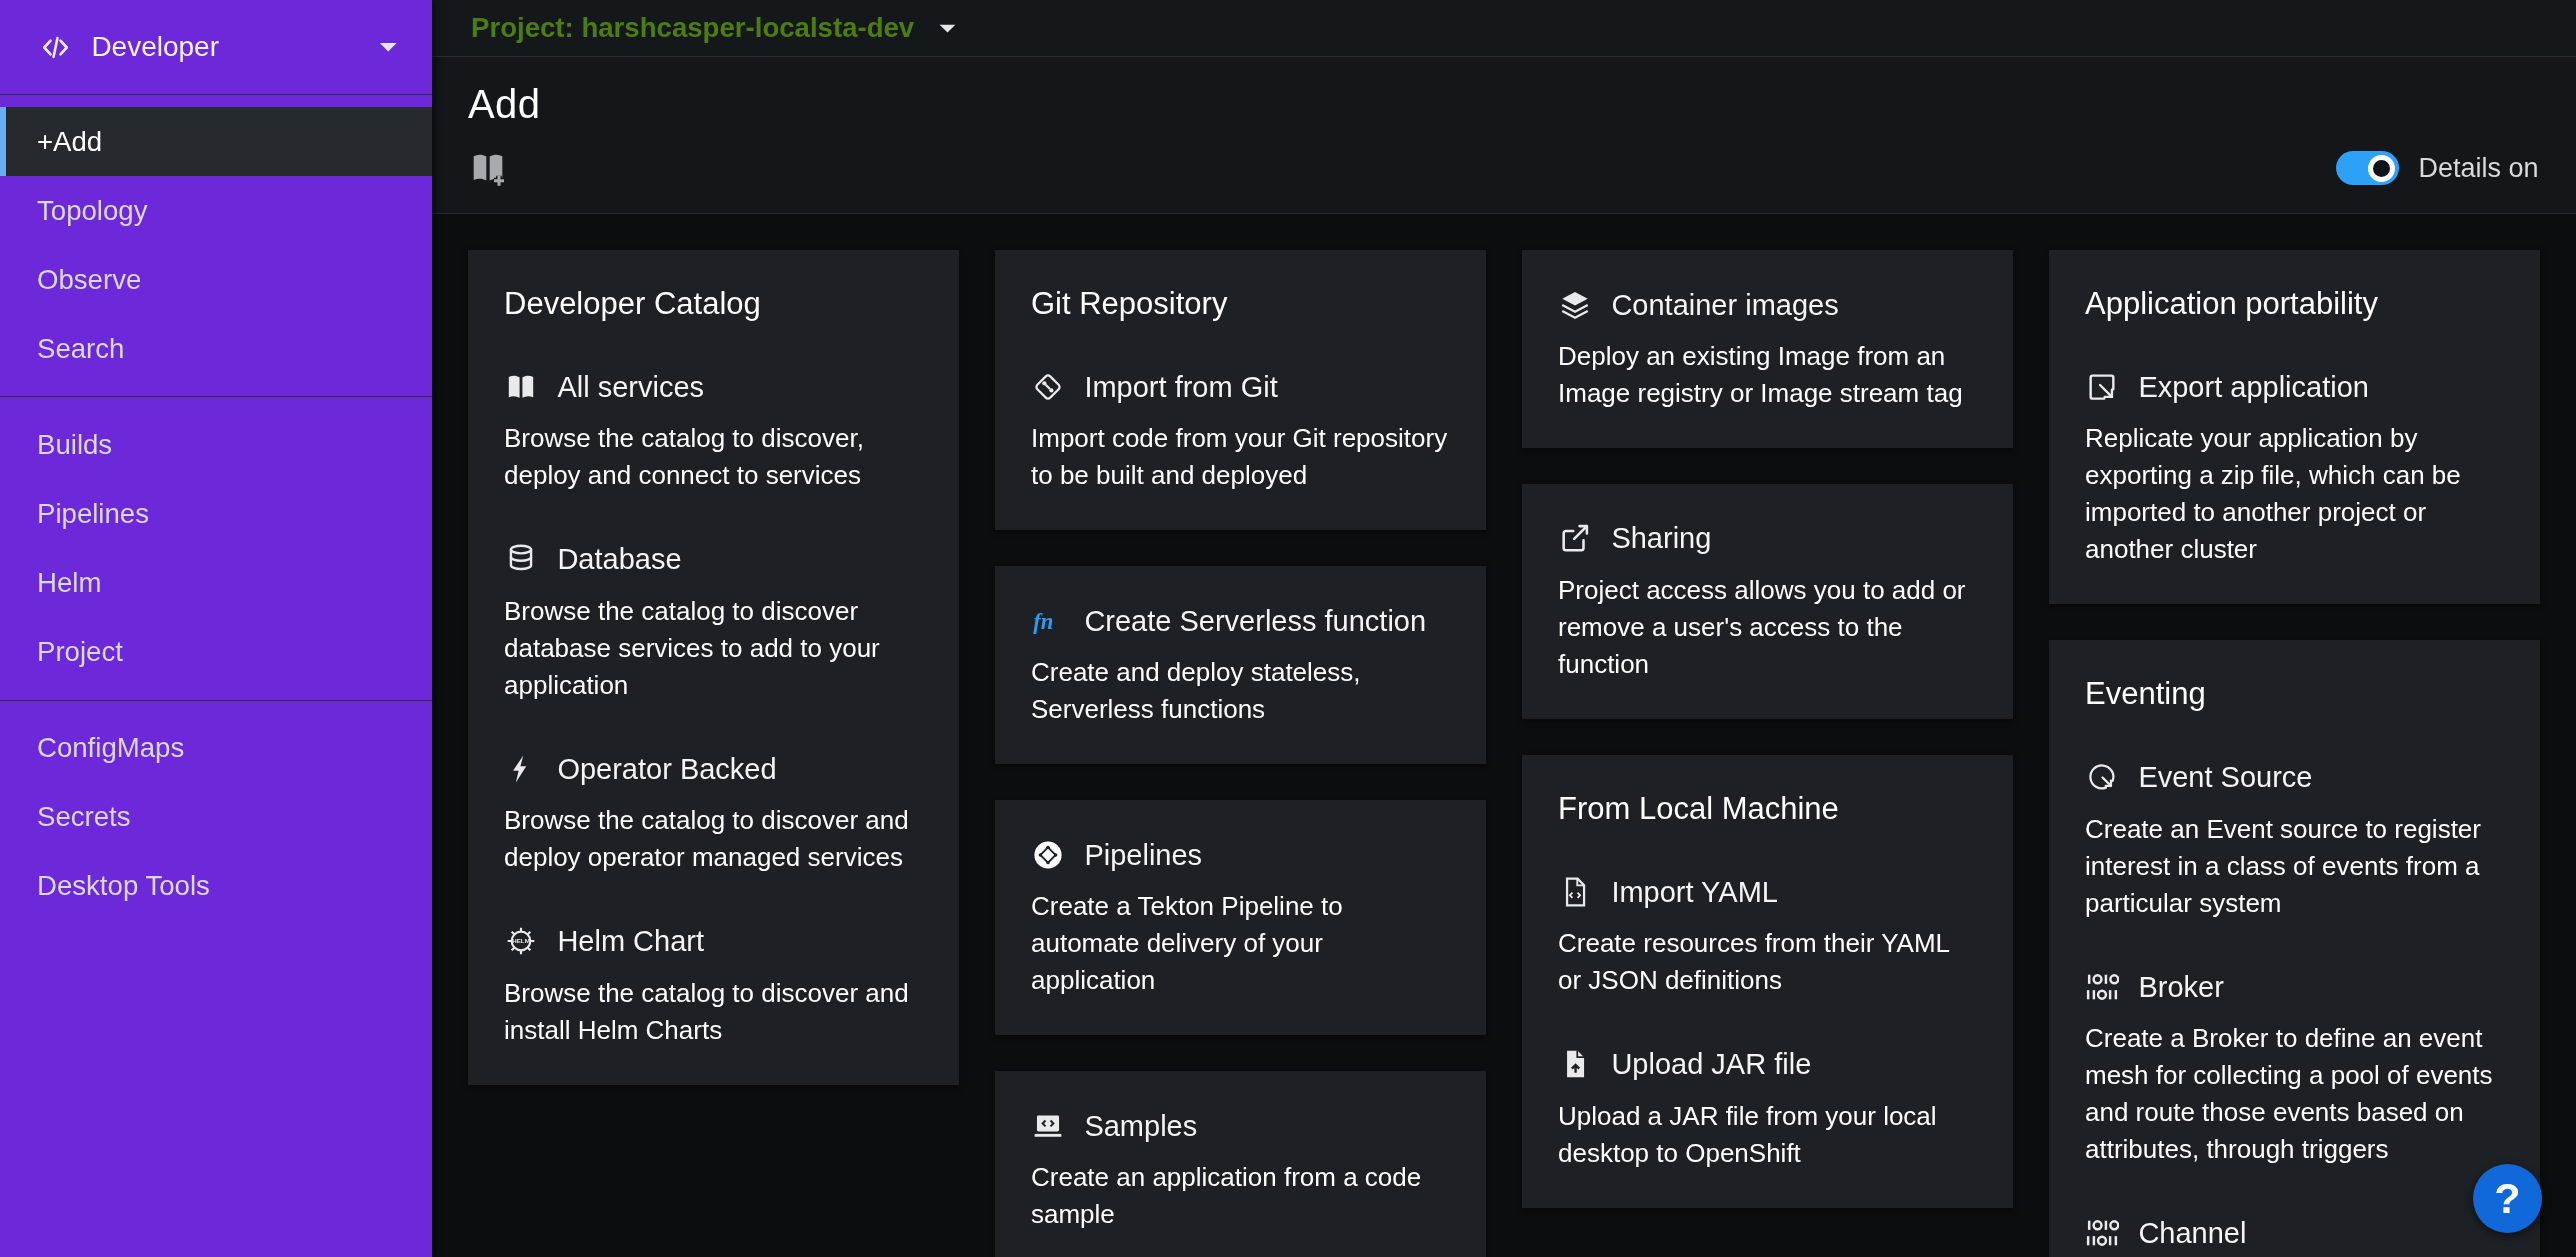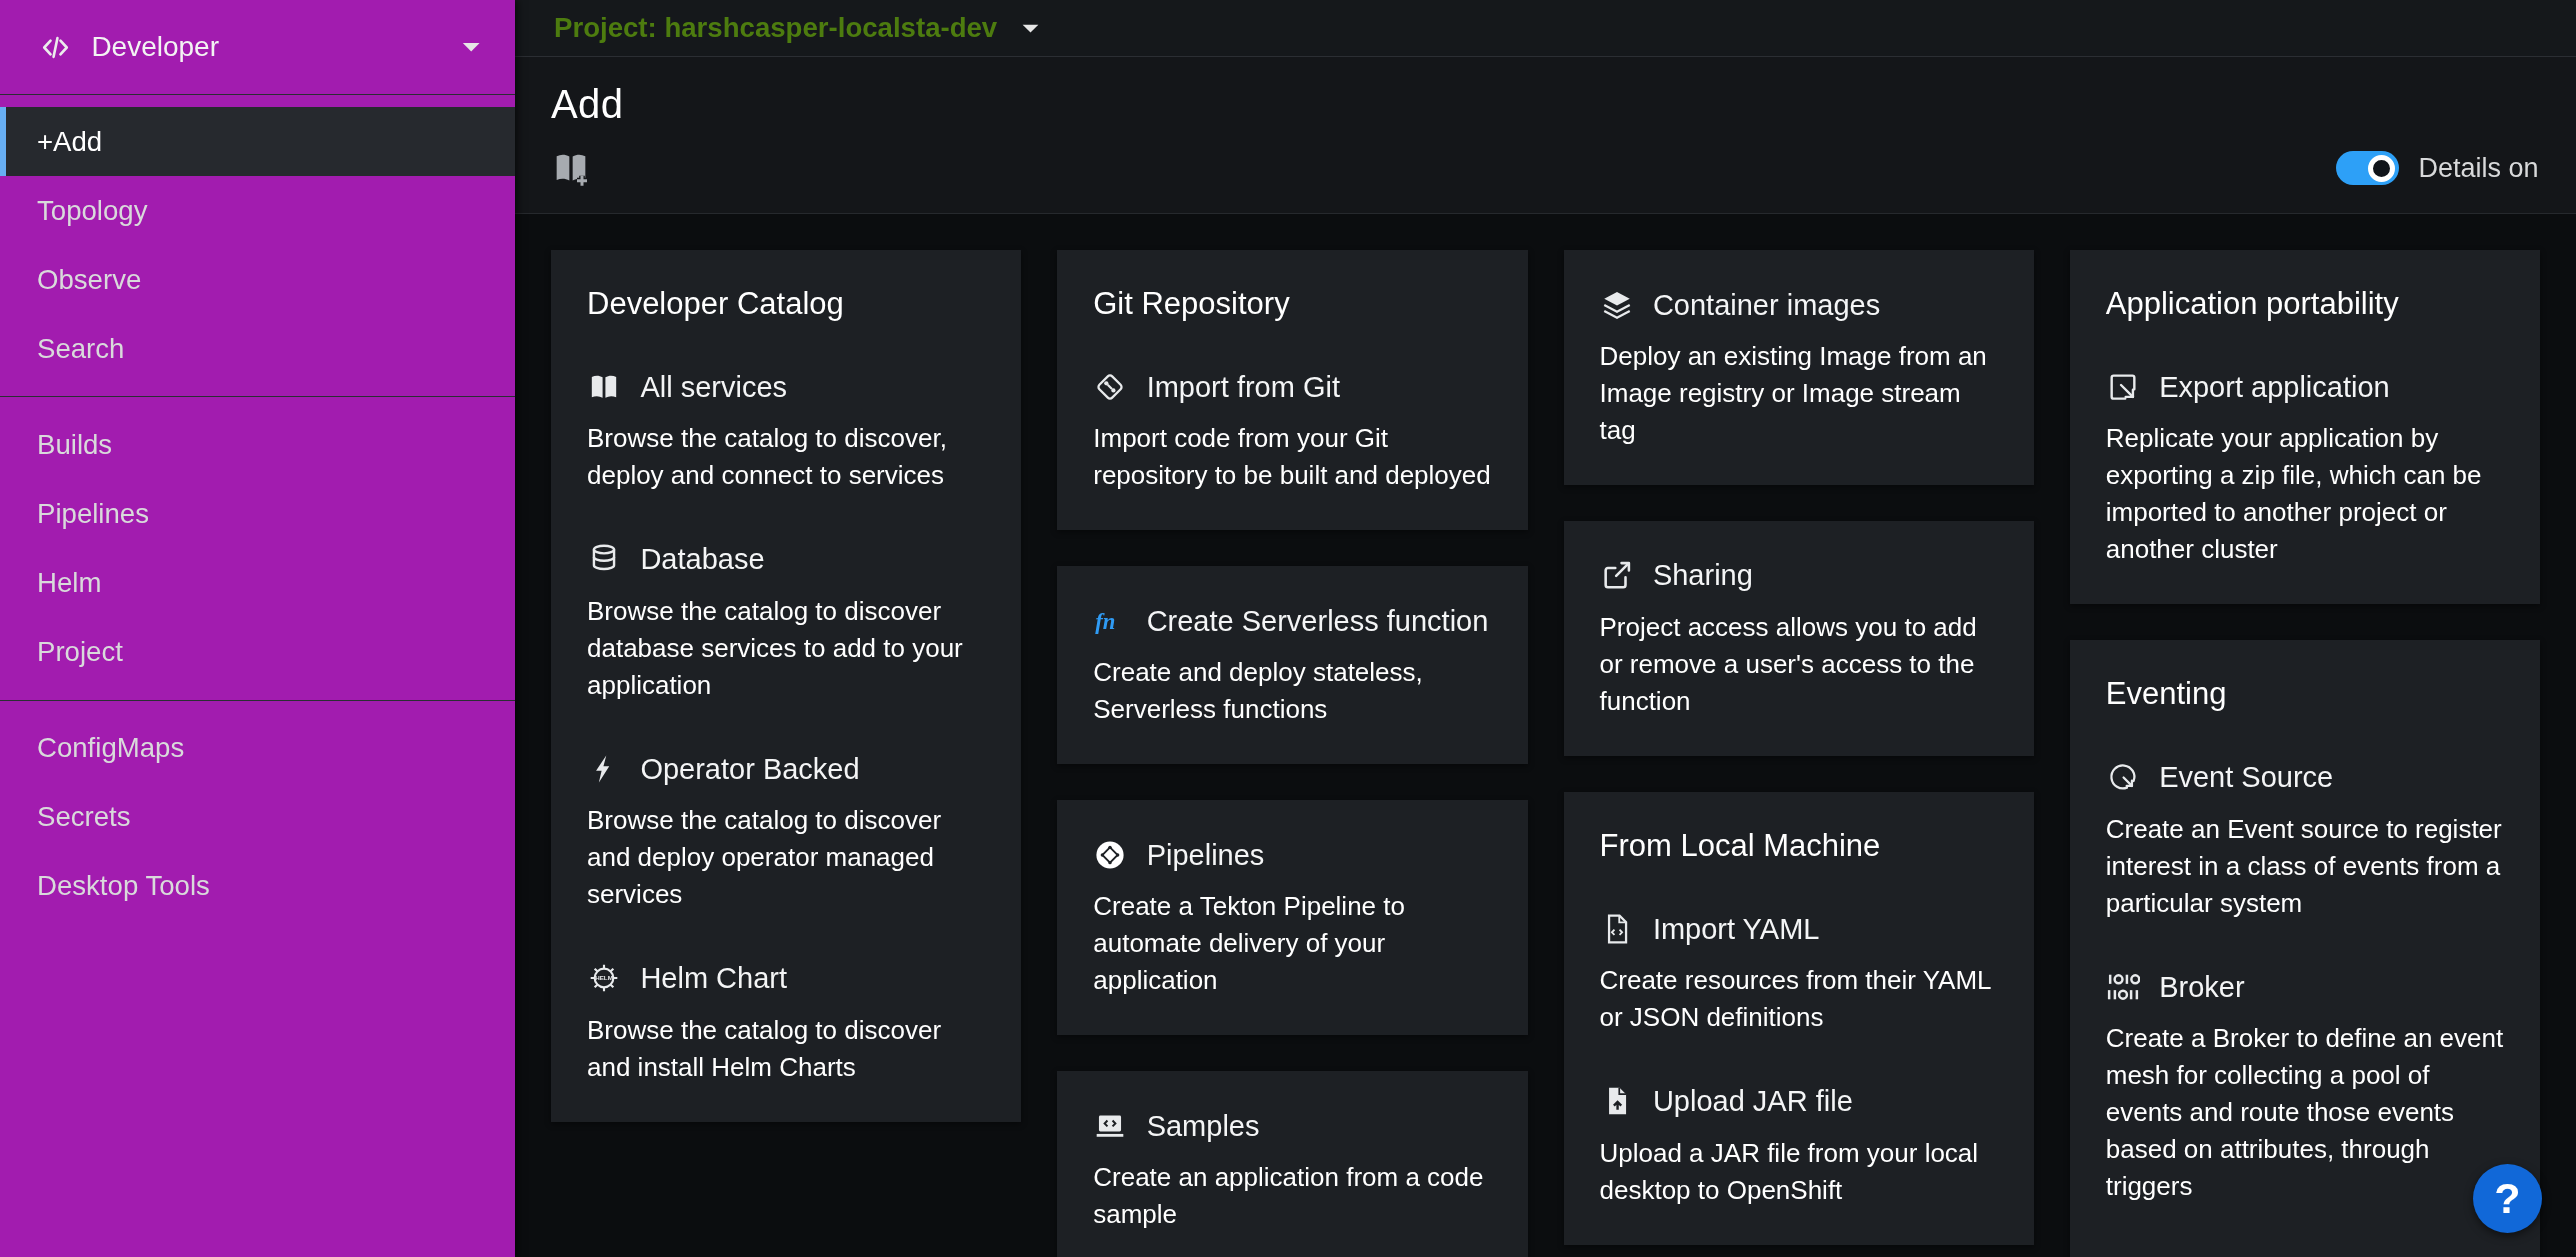--- a/index.html
+++ b/index.html
@@ -13,22 +13,22 @@
   body{
     width:2576px;height:1257px;overflow:hidden;
     background:#0b0d0f;
     font-family:"Liberation Sans", sans-serif;
     -webkit-font-smoothing:antialiased;
   }
   .app{display:flex;width:100%;height:100%;}
 
   
   .sidebar{
-    width:515px;flex:none;height:100%;
-    background:#a21caf;
+    width:432px;flex:none;height:100%;
+    background:#6d28d9;
     box-shadow:3px 0 7.5px rgba(0,0,0,.55);
     z-index:3;display:flex;flex-direction:column;
   }
   .perspective{
     height:95px;flex:none;display:flex;align-items:center;
     padding:0 33px 0 39px;border-bottom:0.7px solid #2b2e33;
     cursor:pointer;
   }
   .perspective .p-icon{width:33px;height:33px;color:#ececec;flex:none;display:flex;}
   .perspective .p-label{margin-left:19.4px;font-size:28px;color:#f3f3f3;}

